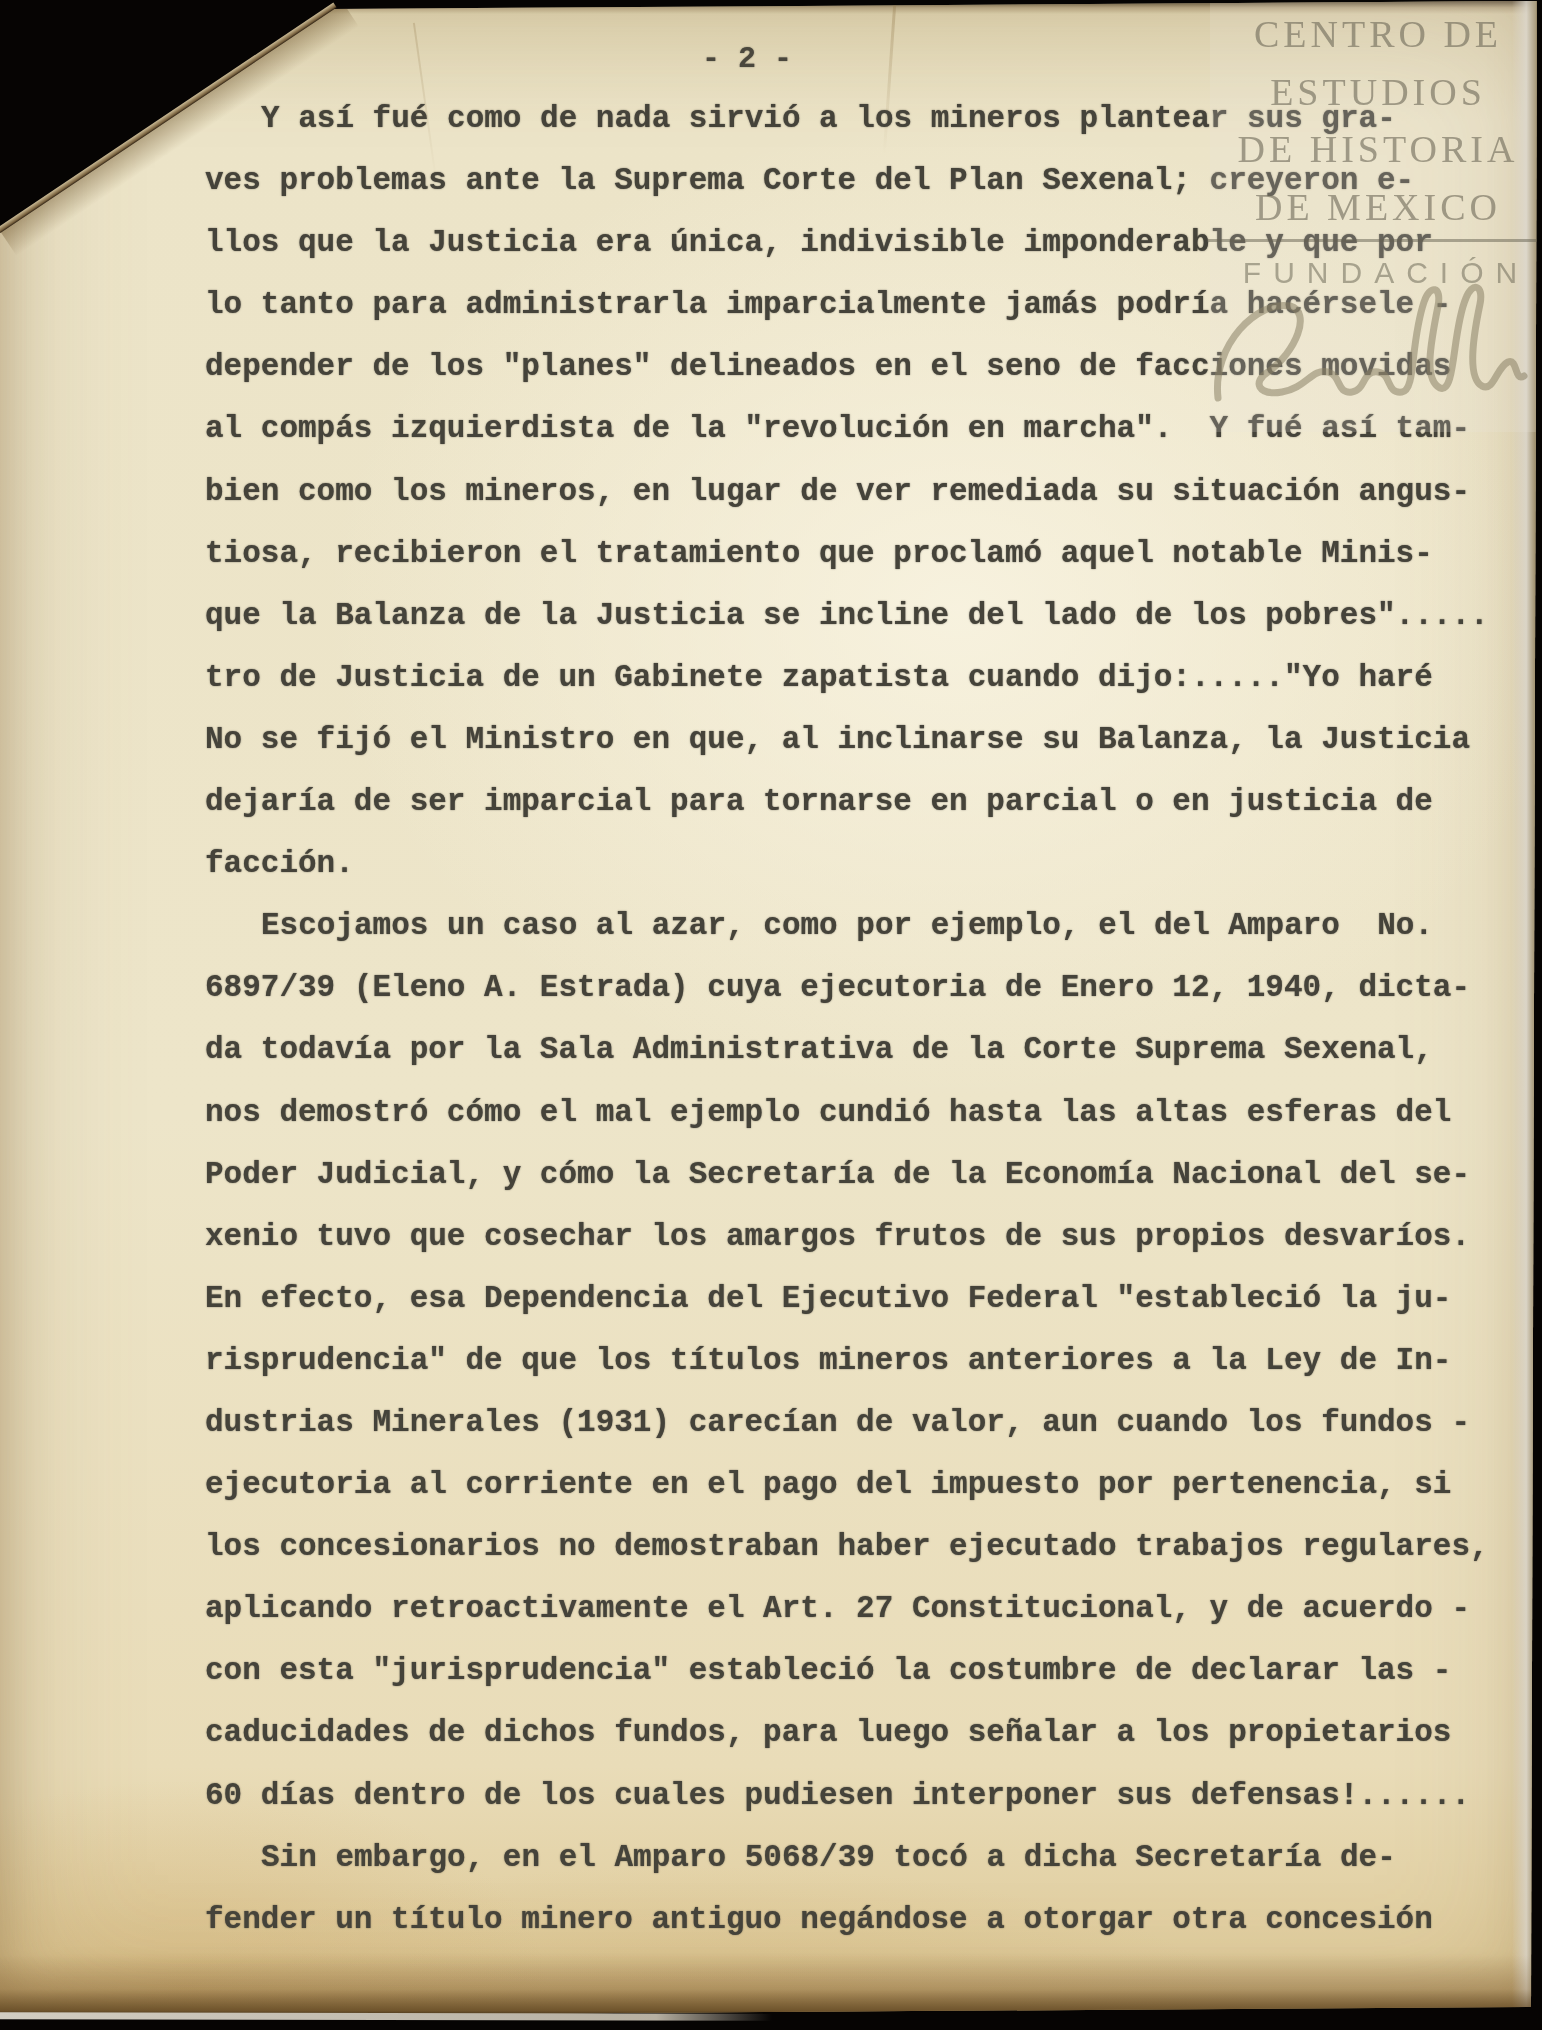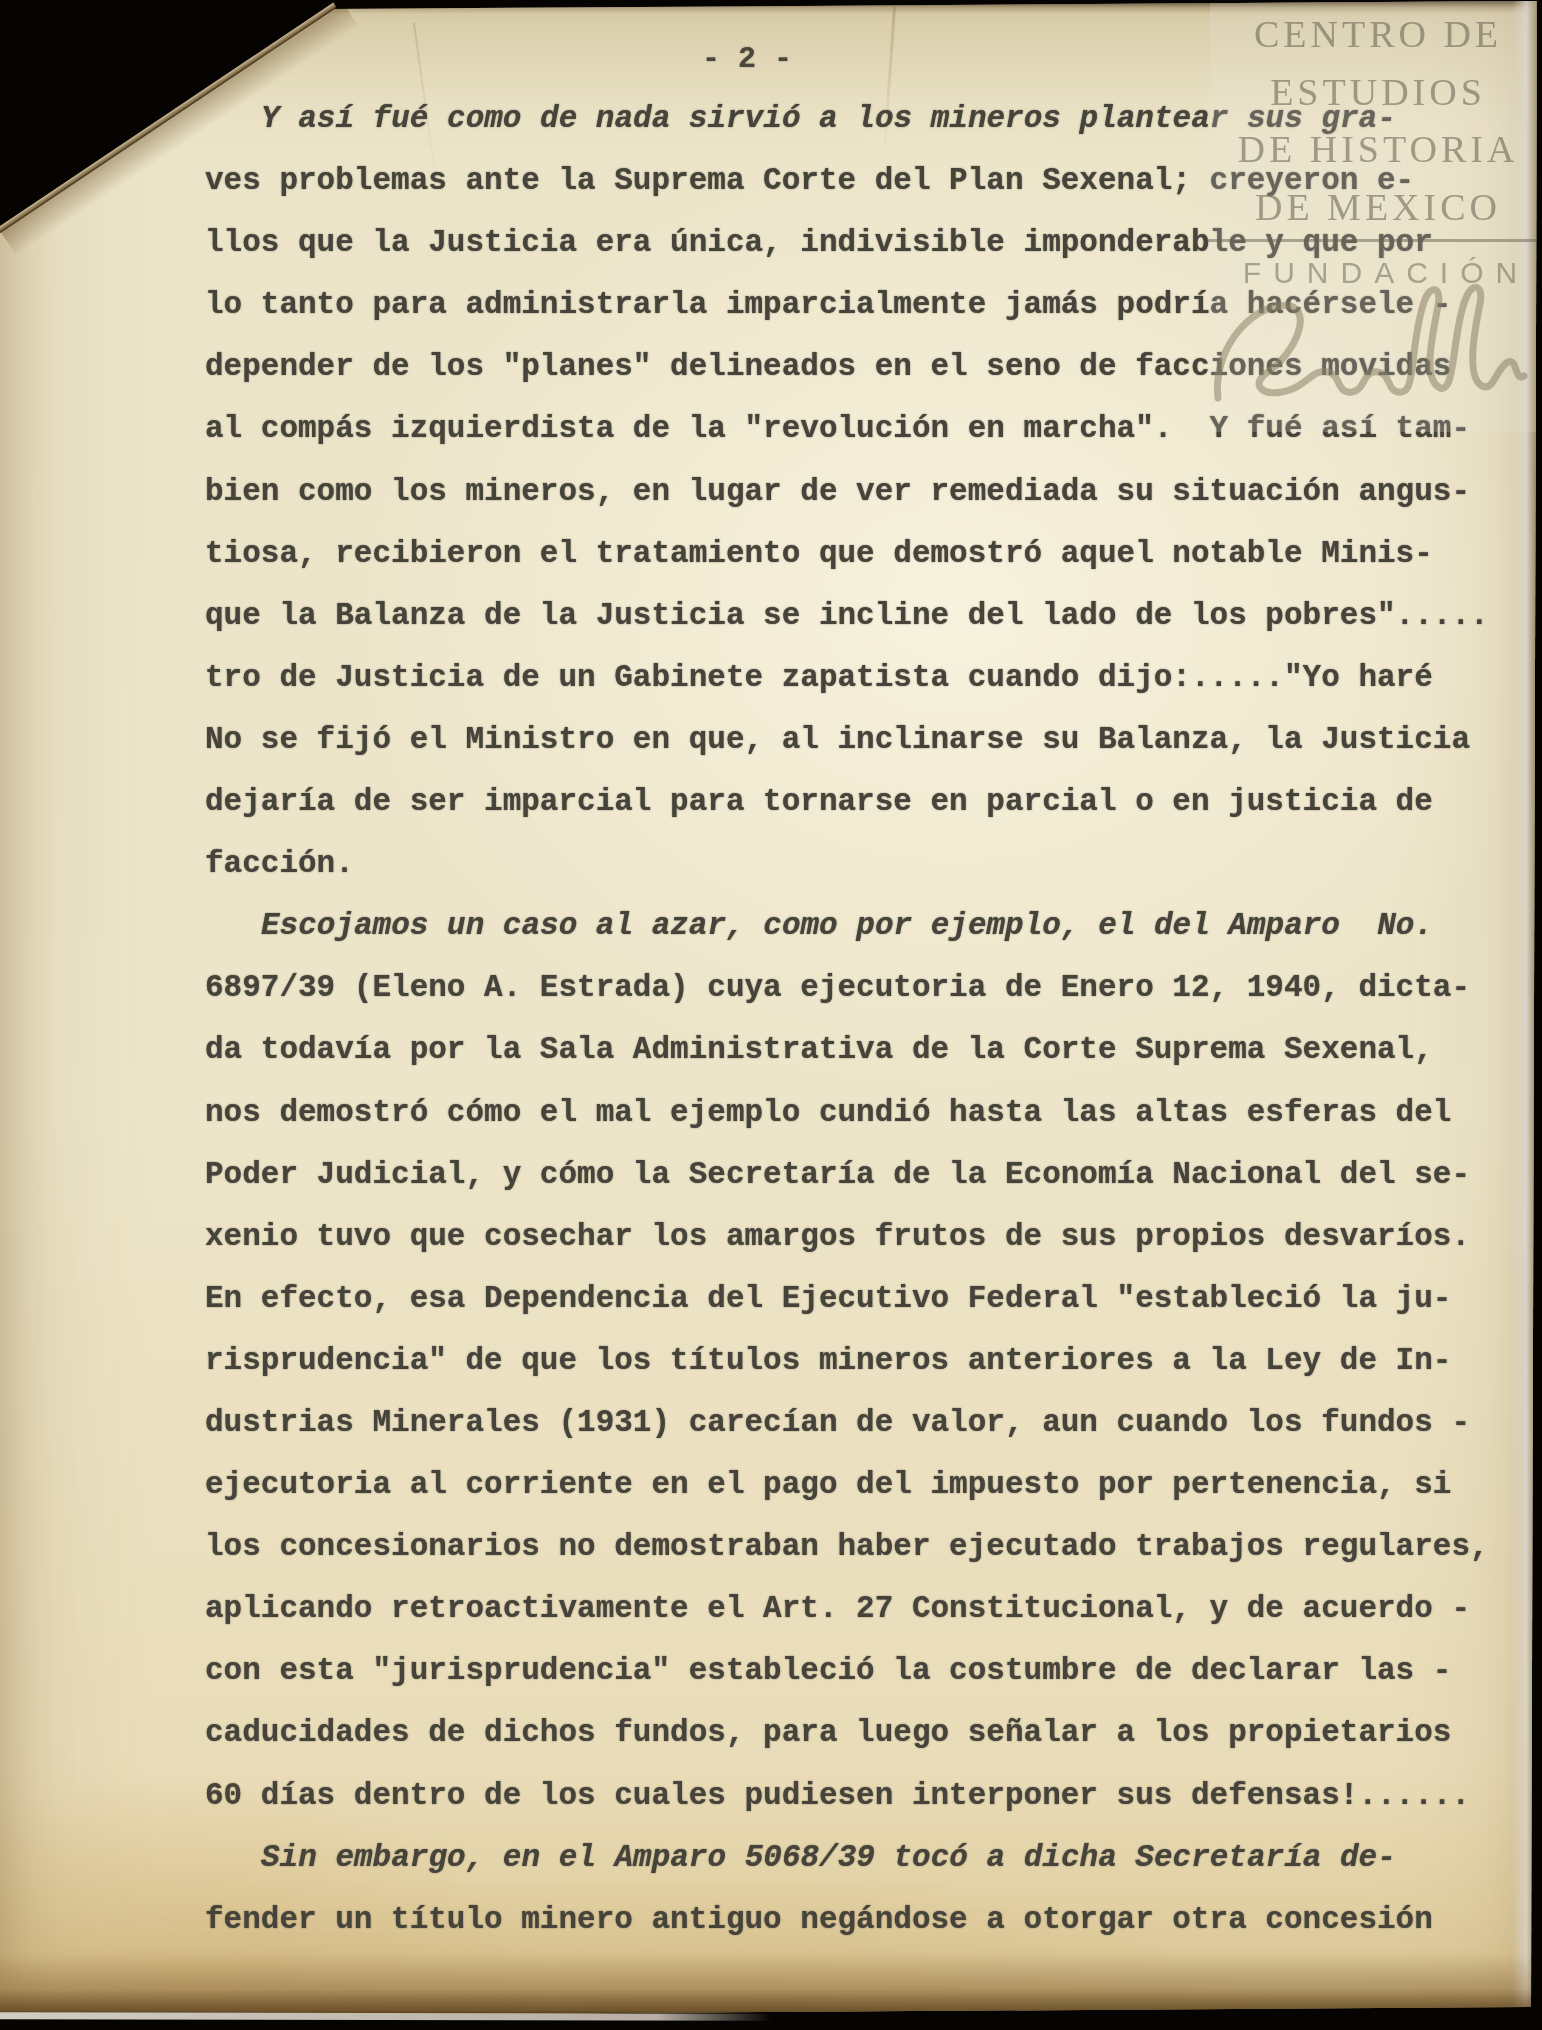--- a/index.html
+++ b/index.html
@@ -47,21 +47,21 @@
 
   
   .typed{
     position:absolute;left:205px;top:102px;width:1320px;
     font-family:"Liberation Mono",monospace;
     font-size:31px;font-weight:700;color:#45433a;
     filter:blur(.35px);
     text-shadow:0 0 1.6px rgba(66,62,52,.75);
   }
   .tline{height:62.1px;line-height:34px;white-space:pre;}
-  .tline.indent{padding-left:56px;font-style:italic;}
+  .tline.indent{padding-left:56px;}
   .page-number{
     position:absolute;left:702px;top:42px;
     font-family:"Liberation Mono",monospace;
     font-size:30px;font-weight:700;color:#4a473d;
     filter:blur(.3px);text-shadow:0 0 1.5px rgba(66,62,52,.7);
     white-space:pre;
   }
 
   
   .wm-panel{position:absolute;left:1210px;top:0;width:332px;height:432px;
@@ -98,21 +98,21 @@
     <div class="page-number">- 2 -</div>
 
     <div class="typed">
       <div class="tline indent">Y así fué como de nada sirvió a los mineros plantear sus gra-</div>
       <div class="tline">ves problemas ante la Suprema Corte del Plan Sexenal; creyeron e-</div>
       <div class="tline">llos que la Justicia era única, indivisible imponderable y que por</div>
       <div class="tline">lo tanto para administrarla imparcialmente jamás podría hacérsele -</div>
       <div class="tline">depender de los "planes" delineados en el seno de facciones movidas</div>
       <div class="tline">al compás izquierdista de la "revolución en marcha".  Y fué así tam-</div>
       <div class="tline">bien como los mineros, en lugar de ver remediada su situación angus-</div>
-      <div class="tline">tiosa, recibieron el tratamiento que demostró aquel notable Minis-</div>
+      <div class="tline">tiosa, recibieron el tratamiento que proclamó aquel notable Minis-</div>
       <div class="tline">que la Balanza de la Justicia se incline del lado de los pobres".....</div>
       <div class="tline">tro de Justicia de un Gabinete zapatista cuando dijo:....."Yo haré</div>
       <div class="tline">No se fijó el Ministro en que, al inclinarse su Balanza, la Justicia</div>
       <div class="tline">dejaría de ser imparcial para tornarse en parcial o en justicia de</div>
       <div class="tline">facción.</div>
       <div class="tline indent">Escojamos un caso al azar, como por ejemplo, el del Amparo  No.</div>
       <div class="tline">6897/39 (Eleno A. Estrada) cuya ejecutoria de Enero 12, 1940, dicta-</div>
       <div class="tline">da todavía por la Sala Administrativa de la Corte Suprema Sexenal,</div>
       <div class="tline">nos demostró cómo el mal ejemplo cundió hasta las altas esferas del</div>
       <div class="tline">Poder Judicial, y cómo la Secretaría de la Economía Nacional del se-</div>

